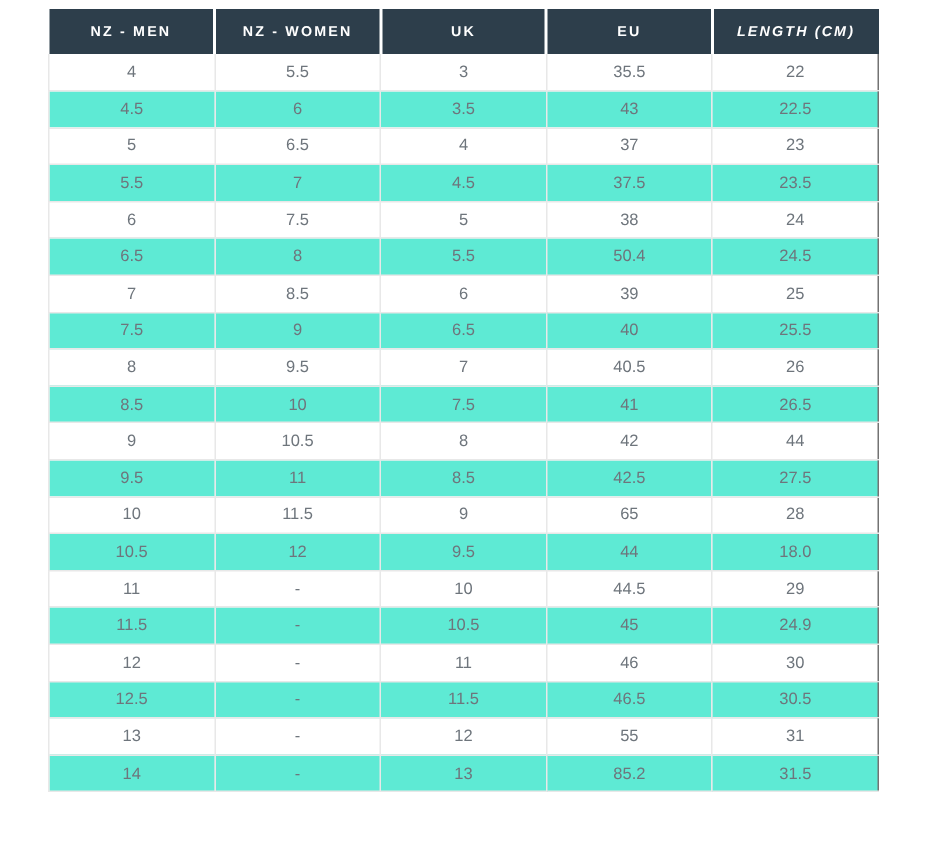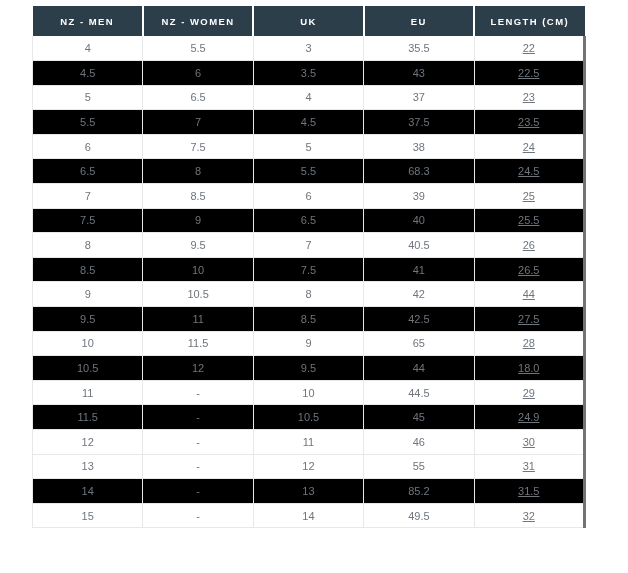--- a/index.html
+++ b/index.html
@@ -38,45 +38,45 @@
     letter-spacing: 1.45px;
     text-align: center;
     height: 30px;
     padding: 0 2px;
     white-space: nowrap;
     border-right: 2px solid #ffffff;
     box-sizing: border-box;
   }
   thead tr.chart-head-row th:last-child {
     border-right: none;
+    font-style: italic;
   }
 
   
   tbody td {
     height: 24.6px;
     padding: 0 2px;
     text-align: center;
     vertical-align: middle;
     font-size: 11px;
     color: #6e757c;
     border-right: 1px solid #e8e8e8;
     border-bottom: 1px solid #e8e8e8;
     white-space: nowrap;
     box-sizing: border-box;
   }
   tbody td:first-child {
     border-left: 1px solid #e8e8e8;
   }
   tbody td:last-child {
-    border-right: 3px solid #737373;
-    text-decoration: underline;
+    border-right: 1px solid #737373;
   }
 
   tbody tr.row-odd  td { background: #ffffff; }
-  tbody tr.row-even td { background: #000000; }
+  tbody tr.row-even td { background: #5eead4; }
 </style>
 </head>
 <body>
 
 <div id="size-chart-wrap">
   <table class="size-chart">
     <colgroup>
       <col>
         <col>
         <col>
@@ -125,21 +125,21 @@
           <td>6</td>
           <td>7.5</td>
           <td>5</td>
           <td>38</td>
           <td>24</td>
         </tr>
         <tr class="row-even">
           <td>6.5</td>
           <td>8</td>
           <td>5.5</td>
-          <td>68.3</td>
+          <td>50.4</td>
           <td>24.5</td>
         </tr>
         <tr class="row-odd">
           <td>7</td>
           <td>8.5</td>
           <td>6</td>
           <td>39</td>
           <td>25</td>
         </tr>
         <tr class="row-even">
@@ -205,36 +205,36 @@
           <td>45</td>
           <td>24.9</td>
         </tr>
         <tr class="row-odd">
           <td>12</td>
           <td>-</td>
           <td>11</td>
           <td>46</td>
           <td>30</td>
         </tr>
+        <tr class="row-even">
+          <td>12.5</td>
+          <td>-</td>
+          <td>11.5</td>
+          <td>46.5</td>
+          <td>30.5</td>
+        </tr>
         <tr class="row-odd">
           <td>13</td>
           <td>-</td>
           <td>12</td>
           <td>55</td>
           <td>31</td>
         </tr>
         <tr class="row-even">
           <td>14</td>
           <td>-</td>
           <td>13</td>
           <td>85.2</td>
           <td>31.5</td>
         </tr>
-        <tr class="row-odd">
-          <td>15</td>
-          <td>-</td>
-          <td>14</td>
-          <td>49.5</td>
-          <td>32</td>
-        </tr>
       </tbody>
   </table>
 </div>
 
 </body></html>

